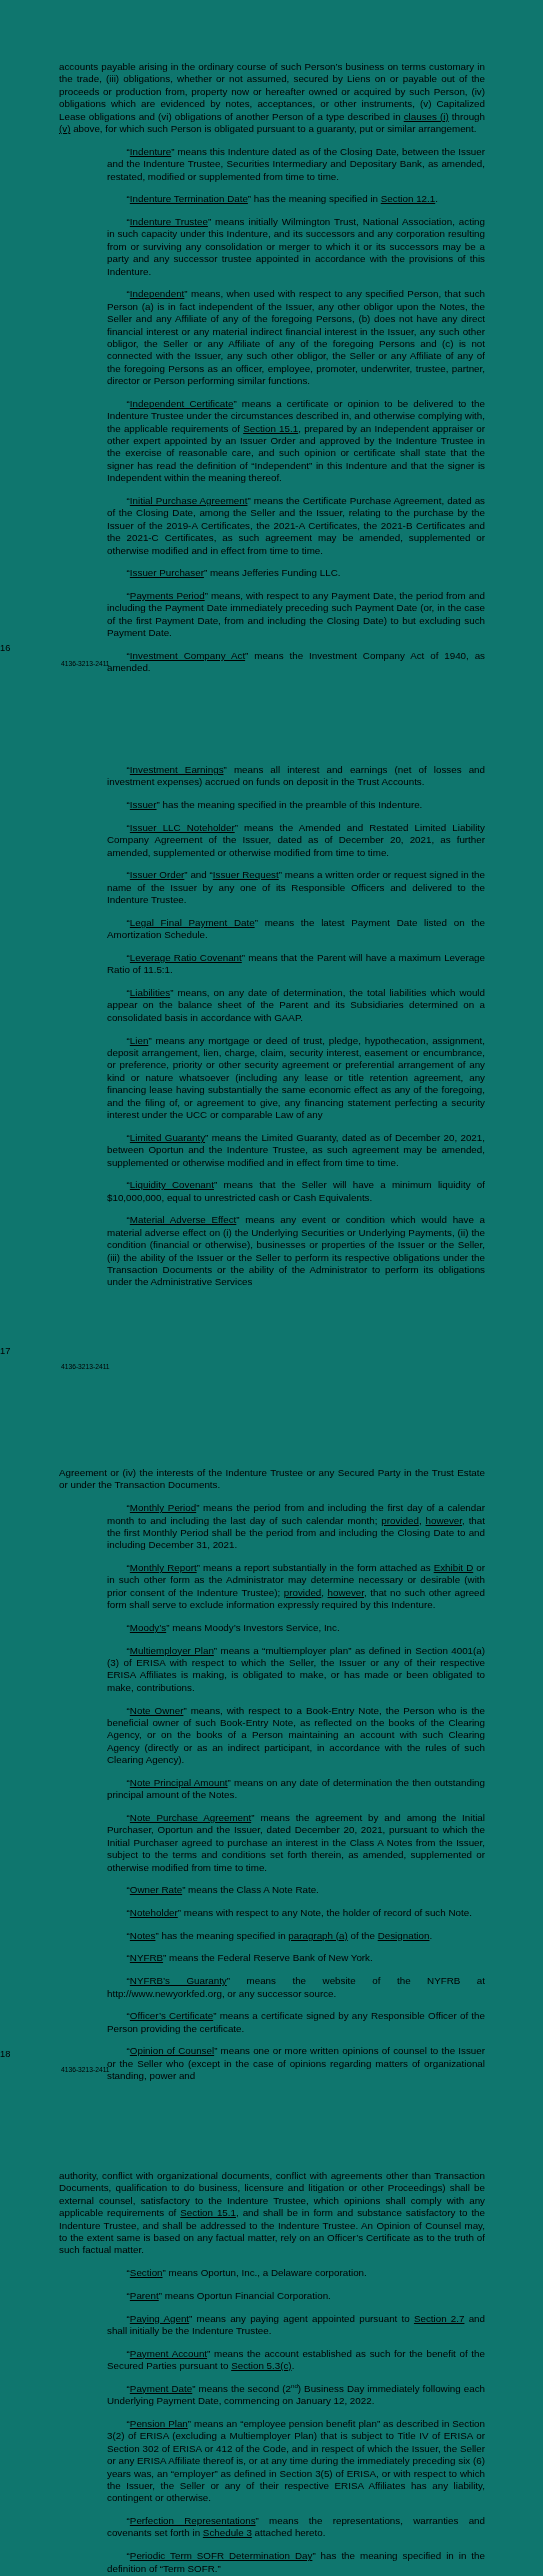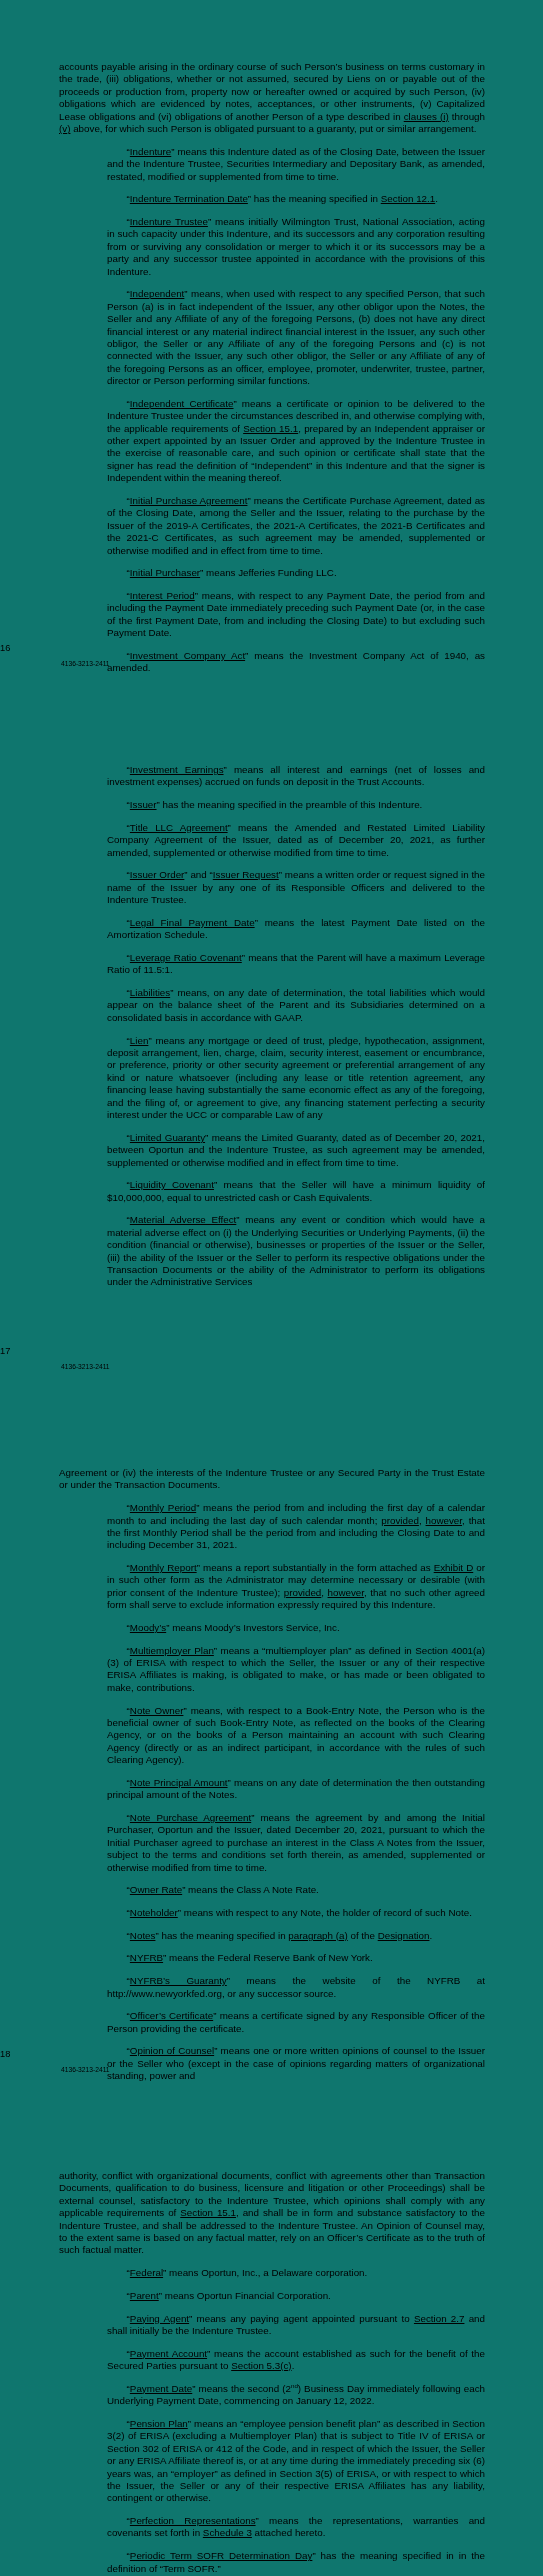--- a/index.html
+++ b/index.html
@@ -62,32 +62,32 @@
 <div id="doc">
     <div class="page">
       <div class="page-content">
         <p class="para cont">accounts payable arising in the ordinary course of such Person’s business on terms customary in the trade, (iii) obligations, whether or not assumed, secured by Liens on or payable out of the proceeds or production from, property now or hereafter owned or acquired by such Person, (iv) obligations which are evidenced by notes, acceptances, or other instruments, (v) Capitalized Lease obligations and (vi) obligations of another Person of a type described in <span class="u">clauses (i)</span> through <span class="u">(v)</span> above, for which such Person is obligated pursuant to a guaranty, put or similar arrangement.</p>
         <p class="para body">“<span class="u">Indenture</span>” means this Indenture dated as of the Closing Date, between the Issuer and the Indenture Trustee, Securities Intermediary and Depositary Bank, as amended, restated, modified or supplemented from time to time.</p>
         <p class="para body">“<span class="u">Indenture Termination Date</span>” has the meaning specified in <span class="u">Section 12.1</span>.</p>
         <p class="para body">“<span class="u">Indenture Trustee</span>” means initially Wilmington Trust, National Association, acting in such capacity under this Indenture, and its successors and any corporation resulting from or surviving any consolidation or merger to which it or its successors may be a party and any successor trustee appointed in accordance with the provisions of this Indenture.</p>
         <p class="para body">“<span class="u">Independent</span>” means, when used with respect to any specified Person, that such Person (a) is in fact independent of the Issuer, any other obligor upon the Notes, the Seller and any Affiliate of any of the foregoing Persons, (b) does not have any direct financial interest or any material indirect financial interest in the Issuer, any such other obligor, the Seller or any Affiliate of any of the foregoing Persons and (c) is not connected with the Issuer, any such other obligor, the Seller or any Affiliate of any of the foregoing Persons as an officer, employee, promoter, underwriter, trustee, partner, director or Person performing similar functions.</p>
         <p class="para body">“<span class="u">Independent Certificate</span>” means a certificate or opinion to be delivered to the Indenture Trustee under the circumstances described in, and otherwise complying with, the applicable requirements of <span class="u">Section 15.1</span>, prepared by an Independent appraiser or other expert appointed by an Issuer Order and approved by the Indenture Trustee in the exercise of reasonable care, and such opinion or certificate shall state that the signer has read the definition of “Independent” in this Indenture and that the signer is Independent within the meaning thereof.</p>
         <p class="para body">“<span class="u">Initial Purchase Agreement</span>” means the Certificate Purchase Agreement, dated as of the Closing Date, among the Seller and the Issuer, relating to the purchase by the Issuer of the 2019-A Certificates, the 2021-A Certificates, the 2021-B Certificates and the 2021-C Certificates, as such agreement may be amended, supplemented or otherwise modified and in effect from time to time.</p>
-        <p class="para body">“<span class="u">Initial Purchaser</span>” means Jefferies Funding LLC.</p>
-        <p class="para body">“<span class="u">Interest Period</span>” means, with respect to any Payment Date, the period from and including the Payment Date immediately preceding such Payment Date (or, in the case of the first Payment Date, from and including the Closing Date) to but excluding such Payment Date.</p>
+        <p class="para body">“<span class="u">Issuer Purchaser</span>” means Jefferies Funding LLC.</p>
+        <p class="para body">“<span class="u">Payments Period</span>” means, with respect to any Payment Date, the period from and including the Payment Date immediately preceding such Payment Date (or, in the case of the first Payment Date, from and including the Closing Date) to but excluding such Payment Date.</p>
         <p class="para body">“<span class="u">Investment Company Act</span>” means the Investment Company Act of 1940, as amended.</p>
       </div>
       <div class="page-number">16</div>
       <div class="footer-id">4136-3213-2411</div>
     </div>
     <div class="page">
       <div class="page-content">
         <p class="para body">“<span class="u">Investment Earnings</span>” means all interest and earnings (net of losses and investment expenses) accrued on funds on deposit in the Trust Accounts.</p>
         <p class="para body">“<span class="u">Issuer</span>” has the meaning specified in the preamble of this Indenture.</p>
-        <p class="para body">“<span class="u">Title LLC Agreement</span>” means the Amended and Restated Limited Liability Company Agreement of the Issuer, dated as of December 20, 2021, as further amended, supplemented or otherwise modified from time to time.</p>
+        <p class="para body">“<span class="u">Issuer LLC Noteholder</span>” means the Amended and Restated Limited Liability Company Agreement of the Issuer, dated as of December 20, 2021, as further amended, supplemented or otherwise modified from time to time.</p>
         <p class="para body">“<span class="u">Issuer Order</span>” and “<span class="u">Issuer Request</span>” means a written order or request signed in the name of the Issuer by any one of its Responsible Officers and delivered to the Indenture Trustee.</p>
         <p class="para body">“<span class="u">Legal Final Payment Date</span>” means the latest Payment Date listed on the Amortization Schedule.</p>
         <p class="para body">“<span class="u">Leverage Ratio Covenant</span>” means that the Parent will have a maximum Leverage Ratio of 11.5:1.</p>
         <p class="para body">“<span class="u">Liabilities</span>” means, on any date of determination, the total liabilities which would appear on the balance sheet of the Parent and its Subsidiaries determined on a consolidated basis in accordance with GAAP.</p>
         <p class="para body">“<span class="u">Lien</span>” means any mortgage or deed of trust, pledge, hypothecation, assignment, deposit arrangement, lien, charge, claim, security interest, easement or encumbrance, or preference, priority or other security agreement or preferential arrangement of any kind or nature whatsoever (including any lease or title retention agreement, any financing lease having substantially the same economic effect as any of the foregoing, and the filing of, or agreement to give, any financing statement perfecting a security interest under the UCC or comparable Law of any</p>
         <p class="para body">“<span class="u">Limited Guaranty</span>” means the Limited Guaranty, dated as of December 20, 2021, between Oportun and the Indenture Trustee, as such agreement may be amended, supplemented or otherwise modified and in effect from time to time.</p>
         <p class="para body">“<span class="u">Liquidity Covenant</span>” means that the Seller will have a minimum liquidity of $10,000,000, equal to unrestricted cash or Cash Equivalents.</p>
         <p class="para body">“<span class="u">Material Adverse Effect</span>” means any event or condition which would have a material adverse effect on (i) the Underlying Securities or Underlying Payments, (ii) the condition (financial or otherwise), businesses or properties of the Issuer or the Seller, (iii) the ability of the Issuer or the Seller to perform its respective obligations under the Transaction Documents or the ability of the Administrator to perform its obligations under the Administrative Services</p>
       </div>
       <div class="page-number">17</div>
@@ -110,21 +110,21 @@
         <p class="para body">“<span class="u">NYFRB’s Guaranty</span>” means the website of the NYFRB at http://www.newyorkfed.org, or any successor source.</p>
         <p class="para body">“<span class="u">Officer’s Certificate</span>” means a certificate signed by any Responsible Officer of the Person providing the certificate.</p>
         <p class="para body">“<span class="u">Opinion of Counsel</span>” means one or more written opinions of counsel to the Issuer or the Seller who (except in the case of opinions regarding matters of organizational standing, power and</p>
       </div>
       <div class="page-number">18</div>
       <div class="footer-id">4136-3213-2411</div>
     </div>
     <div class="page">
       <div class="page-content">
         <p class="para cont">authority, conflict with organizational documents, conflict with agreements other than Transaction Documents, qualification to do business, licensure and litigation or other Proceedings) shall be external counsel, satisfactory to the Indenture Trustee, which opinions shall comply with any applicable requirements of <span class="u">Section 15.1</span>, and shall be in form and substance satisfactory to the Indenture Trustee, and shall be addressed to the Indenture Trustee.  An Opinion of Counsel may, to the extent same is based on any factual matter, rely on an Officer’s Certificate as to the truth of such factual matter.</p>
-        <p class="para body">“<span class="u">Federal</span>” means Oportun, Inc., a Delaware corporation.</p>
+        <p class="para body">“<span class="u">Section</span>” means Oportun, Inc., a Delaware corporation.</p>
         <p class="para body">“<span class="u">Parent</span>” means Oportun Financial Corporation.</p>
         <p class="para body">“<span class="u">Paying Agent</span>” means any paying agent appointed pursuant to <span class="u">Section 2.7</span> and shall initially be the Indenture Trustee.</p>
         <p class="para body">“<span class="u">Payment Account</span>” means the account established as such for the benefit of the Secured Parties pursuant to <span class="u">Section 5.3(c)</span>.</p>
         <p class="para body">“<span class="u">Payment Date</span>” means the second (2<sup>nd</sup>) Business Day immediately following each Underlying Payment Date, commencing on January 12, 2022.</p>
         <p class="para body">“<span class="u">Pension Plan</span>” means an “employee pension benefit plan” as described in Section 3(2) of ERISA (excluding a Multiemployer Plan) that is subject to Title IV of ERISA or Section 302 of ERISA or 412 of the Code, and in respect of which the Issuer, the Seller or any ERISA Affiliate thereof is, or at any time during the immediately preceding six (6) years was, an “employer” as defined in Section 3(5) of ERISA, or with respect to which the Issuer, the Seller or any of their respective ERISA Affiliates has any liability, contingent or otherwise.</p>
         <p class="para body">“<span class="u">Perfection Representations</span>” means the representations, warranties and covenants set forth in <span class="u">Schedule 3</span> attached hereto.</p>
         <p class="para body">“<span class="u">Periodic Term SOFR Determination Day</span>” has the meaning specified in in the definition of “Term SOFR.”</p>
         <p class="para body">“<span class="u">Permitted Encumbrance</span>” means (a) with respect to the Issuer, any item described in <span class="u">clause (i)</span>,  or  of the following, and (b) with respect to the Seller, any item described in  through  of the following:</p>
       </div>
     </div>

